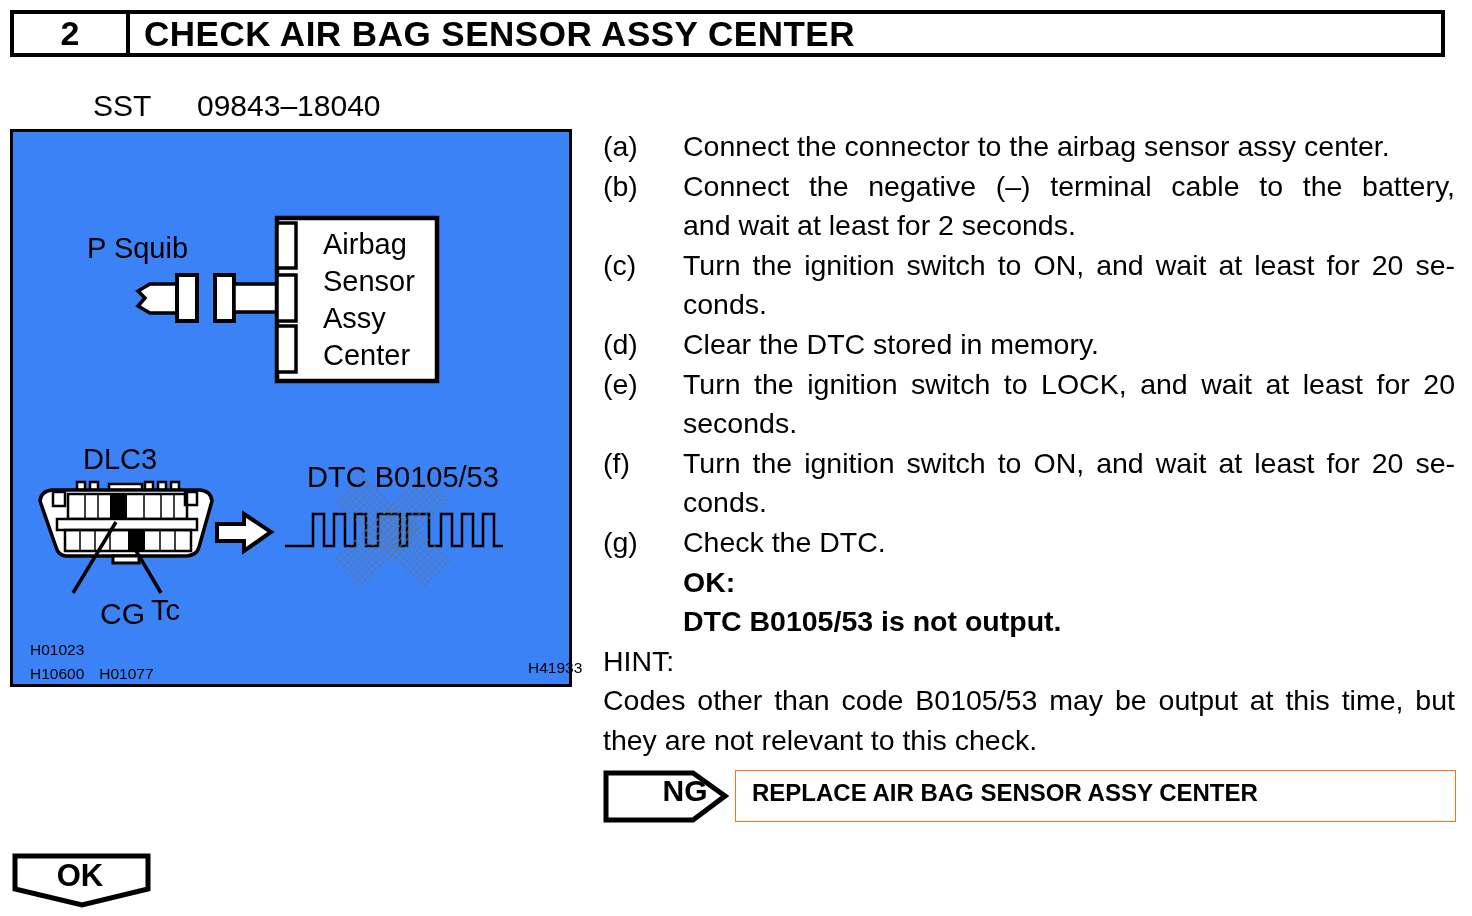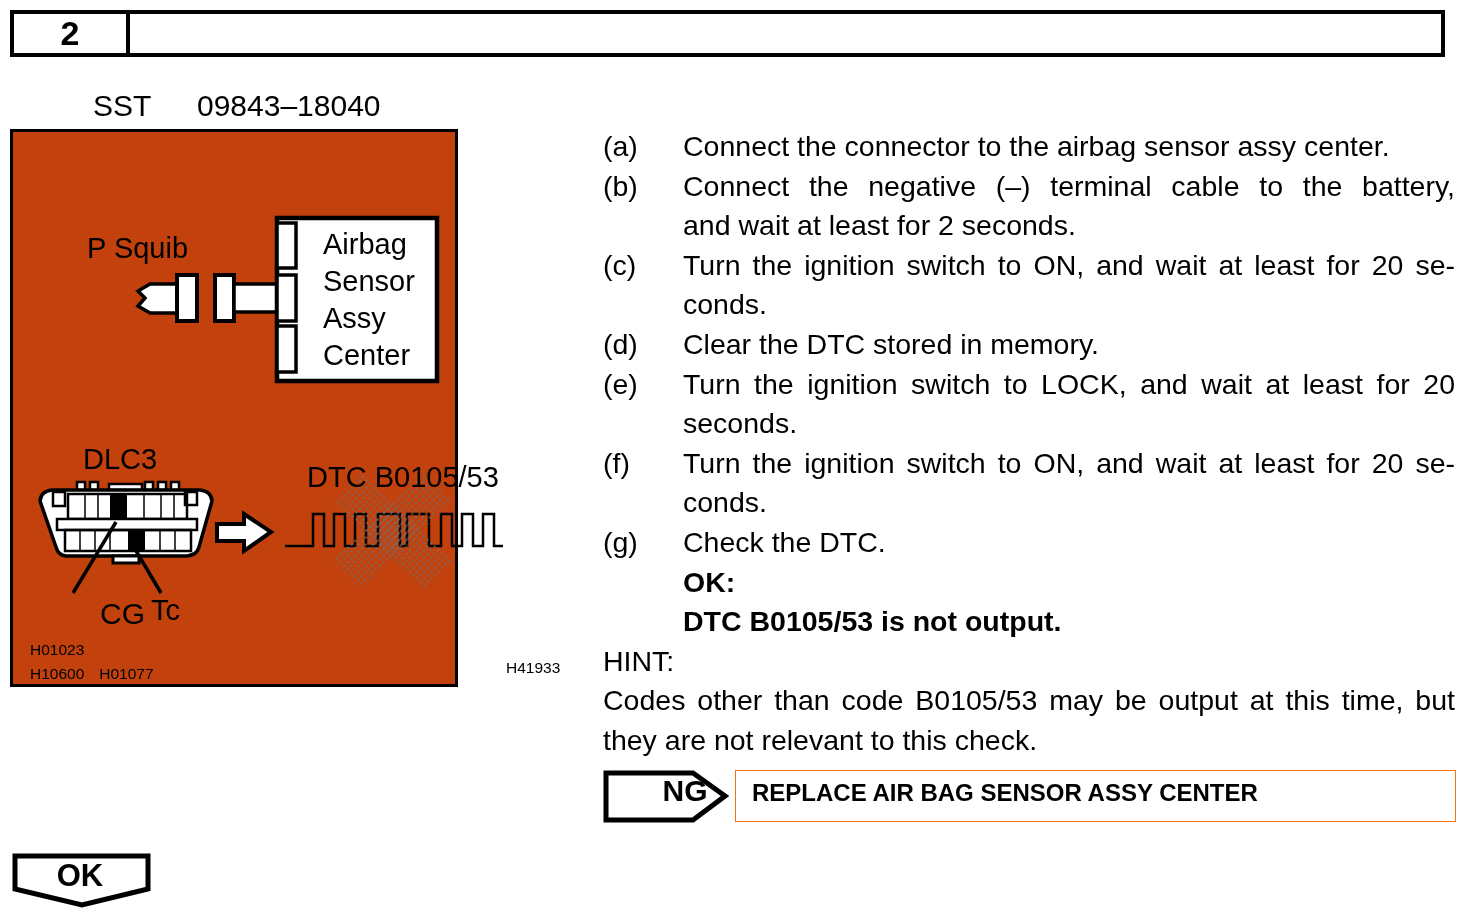--- a/index.html
+++ b/index.html
@@ -14,22 +14,22 @@
        box-sizing:border-box;display:flex;background:#fff;}
   .hdr-num{width:112px;border-right:4px solid #000;display:flex;align-items:center;
        justify-content:center;font-weight:bold;font-size:34px;}
   .hdr-title{flex:1;display:flex;align-items:center;padding-left:14px;
        font-weight:bold;font-size:35px;letter-spacing:.5px;white-space:nowrap;}
 
   
   .sst{font-size:30px;white-space:nowrap;}
 
   
-  .fig{left:10px;top:129px;width:448px;height:558px;border:3px solid #000;
-       box-sizing:border-box;background:#c2410c;}
+  .fig{left:10px;top:129px;width:562px;height:558px;border:3px solid #000;
+       box-sizing:border-box;background:#3b82f6;}
   .fig-label{position:absolute;font-size:29px;white-space:nowrap;}
   .fig-code{position:absolute;font-size:15.5px;white-space:nowrap;}
   .boxtext{position:absolute;left:310px;top:94px;font-size:29px;line-height:37px;}
 
   
   .col{left:603px;top:127px;width:852px;font-size:28.5px;}
   .row{position:relative;height:39.6px;line-height:39.6px;}
   .lbl{position:absolute;left:0;top:0;white-space:nowrap;}
   .txt{margin-left:80px;white-space:nowrap;}
   .full{margin-left:0;white-space:nowrap;}
@@ -48,20 +48,21 @@
   
   .ok-wrap{left:11px;top:852px;width:142px;height:58px;}
   .ok-label{position:absolute;left:0;top:6px;width:138px;text-align:center;
         font-weight:bold;font-size:31px;}
 </style>
 </head>
 <body>
 
 <div class="abs hdr">
   <div class="hdr-num">2</div>
+  <div class="hdr-title">CHECK AIR BAG SENSOR ASSY CENTER</div>
 </div>
 
 <div class="abs sst" style="left:93px;top:89px;">SST</div>
 <div class="abs sst" style="left:197px;top:89px;">09843–18040</div>
 
 <div class="abs fig">
   <svg width="556" height="552" viewBox="0 0 556 552" style="position:absolute;left:0;top:0;">
 
     <g fill="#fff" stroke="#000">
       <polygon points="164,152 137,152 125,159 132,166 125,174 137,181 164,181" stroke-width="3.5"></polygon>
@@ -138,21 +139,21 @@
     <div>Center</div>
   </div>
   <div class="fig-label" style="left:70px;top:311px;">DLC3</div>
   <div class="fig-label" style="left:294px;top:329px;">DTC B0105/53</div>
   <div class="fig-label" style="left:45px;top:465px;font-size:30px;margin-left:42px;">CG</div>
   <div class="fig-label" style="left:138px;top:462px;">Tc</div>
   <div class="fig-code" style="left:17px;top:509px;">H01023</div>
   <div class="fig-code" style="left:17px;top:533px;">
     <span>H10600</span><span style="margin-left:15px;">H01077</span>
   </div>
-  <div class="fig-code" style="left:493px;top:527px;">H41933</div>
+  <div class="fig-code" style="left:515px;top:527px;">H41933</div>
 </div>
 
 <div class="abs col">
   <div class="row">
     <span class="lbl">(a)</span>
     <div class="txt">Connect the connector to the airbag sensor assy center.</div>
   </div>
   <div class="row">
     <span class="lbl">(b)</span>
     <div class="txt just">Connect the negative (–) terminal cable to the battery,</div>

